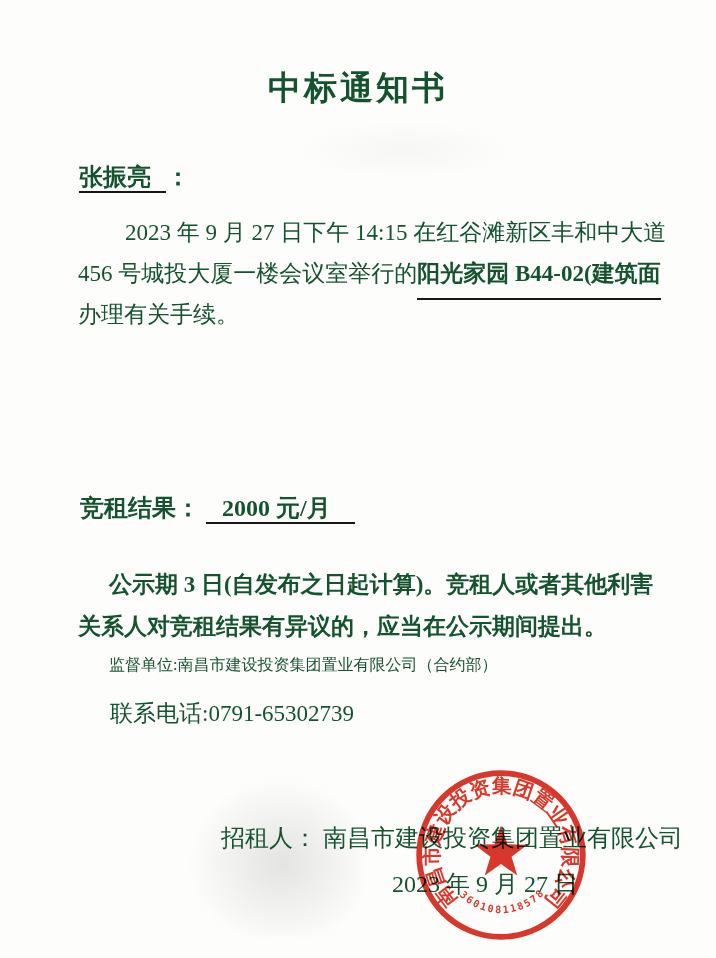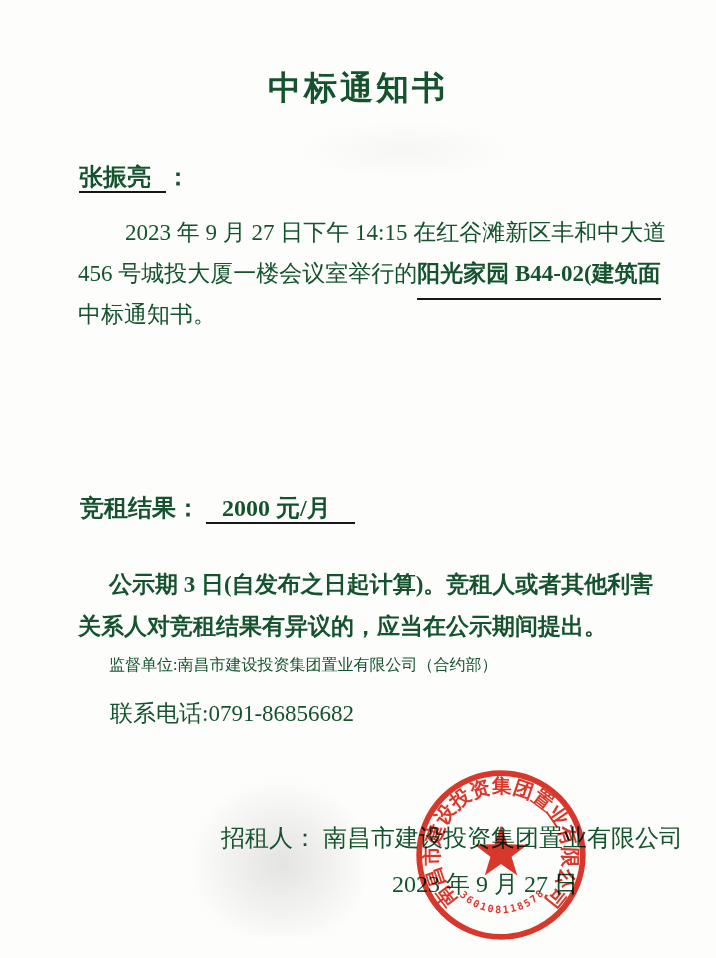--- a/index.html
+++ b/index.html
@@ -72,36 +72,36 @@
 
   <div class="doc-title">中标通知书</div>
 
   <div class="addressee">
     <span class="name">张振亮</span><span>：</span>
   </div>
 
   <div id="para" class="textblock">
       <div class="line indent"><span>2023 年 9 月 27 日下午 14:15 在红谷滩新区丰和中大道</span></div>
       <div class="line"><span>456 号城投大厦一楼会议室举行的</span><span class="b u">阳光家园 B44-02(建筑面</span></div>
-      <div class="line"><span>中标通知书。</span></div>
+      <div class="line"><span>办理有关手续。</span></div>
     </div>
 
   <div class="result-line">
     <span class="label">竞租结果：</span>
     <span class="value">2000 元/月</span>
   </div>
 
   <div id="notice" class="textblock">
       <div class="line indent"><span>公示期 3 日(自发布之日起计算)。竞租人或者其他利害</span></div>
       <div class="line"><span>关系人对竞租结果有异议的，应当在公示期间提出。</span></div>
     </div>
 
   <div class="supervisor-line">监督单位:南昌市建设投资集团置业有限公司（合约部）</div>
 
-  <div class="phone-line">联系电话:0791-86856682</div>
+  <div class="phone-line">联系电话:0791-65302739</div>
 
   <div class="smudge"></div>
 
   <div class="lessor-line">招租人： 南昌市建设投资集团置业有限公司</div>
 
   <div class="date-line">2023 年 9 月 27 日</div>
 
   <svg class="seal" viewBox="0 0 200 200">
     <circle cx="100" cy="100" r="93" fill="none" stroke="#d8291b" stroke-width="6.5"></circle>
     <path d="M 100,66.5 L 107.4,87.9 L 130,88.3 L 112,101.9 L 118.5,123.4 L 100,110.3 L 81.5,123.4 L 88,101.9 L 70,88.3 L 92.6,87.9 Z" fill="#d8291b"></path>

